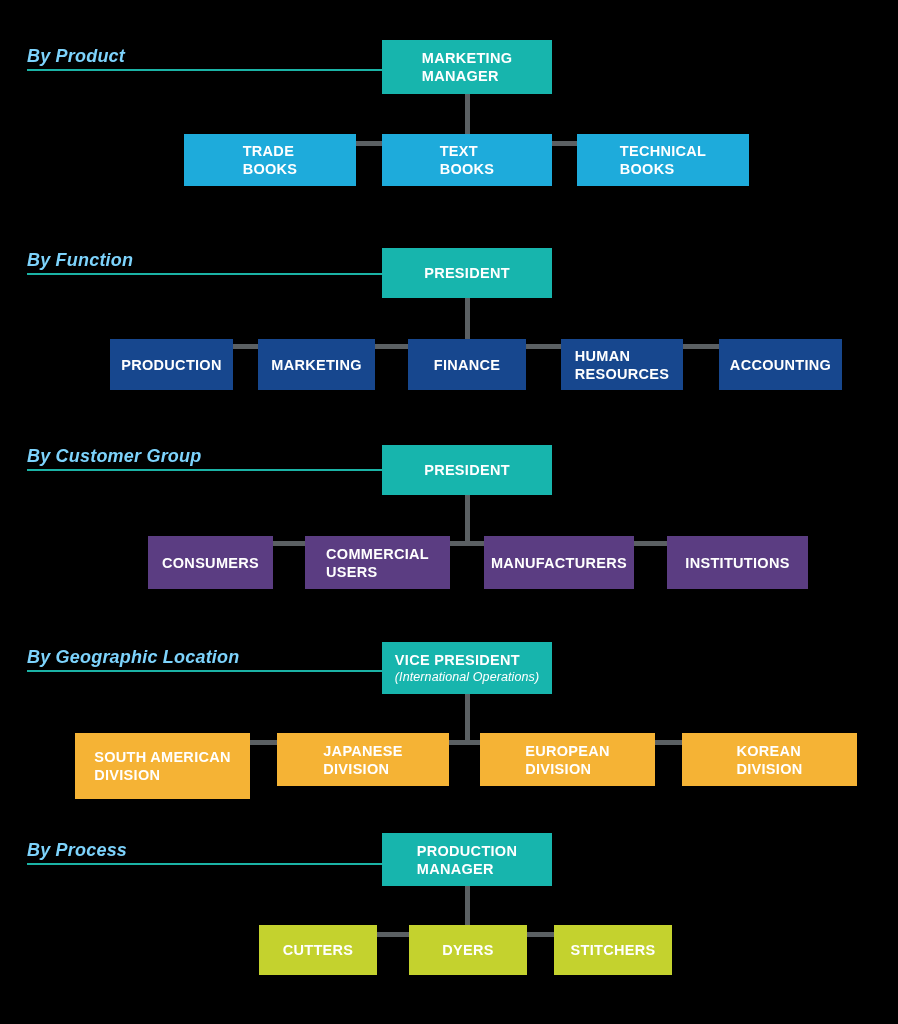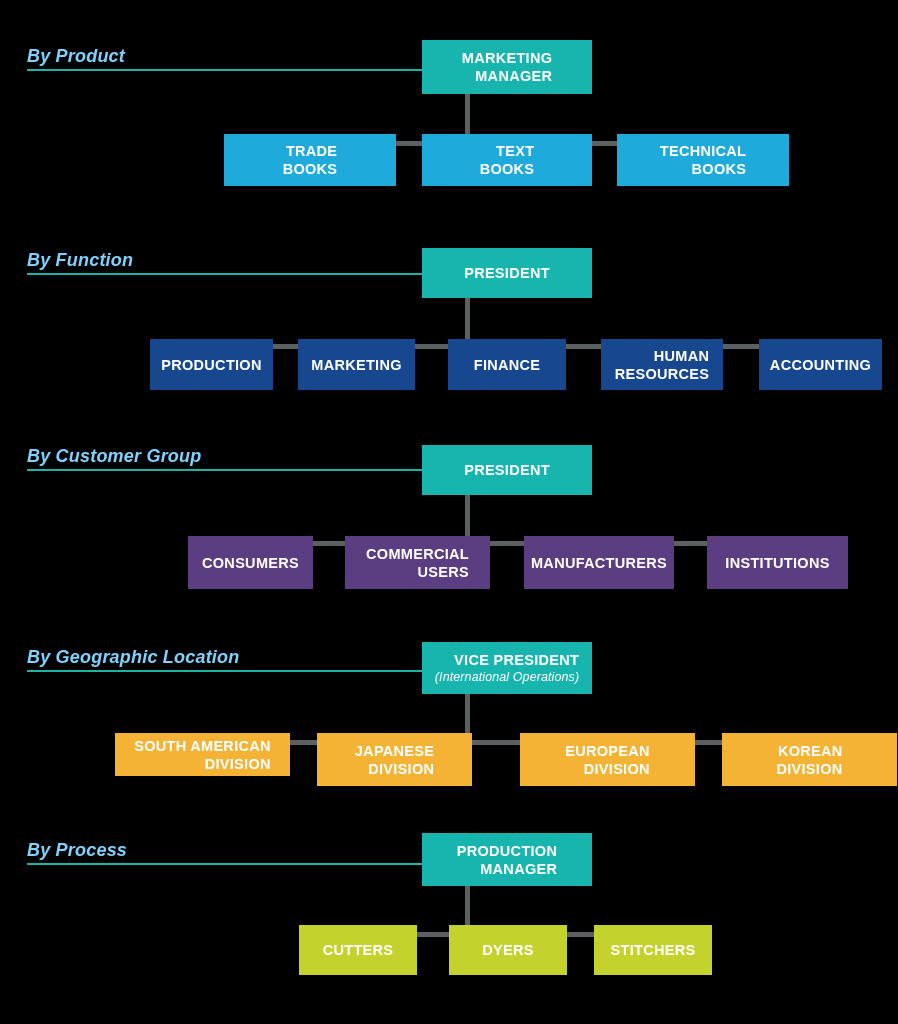--- a/index.html
+++ b/index.html
@@ -51,28 +51,27 @@
     width: 100%;
   }
 
   
   .node {
     position: absolute;
     box-sizing: border-box;
     display: flex;
     align-items: center;
     justify-content: center;
-    text-align: right;
+    text-align: left;
     color: #ffffff;
     font-weight: bold;
     font-size: 14.5px;
     line-height: 18px;
     letter-spacing: 0.3px;
     padding: 2px 6px;
-    margin-left: 40px;
   }
   .node .sub {
     display: block;
     font-style: italic;
     font-weight: normal;
     font-size: 12.5px;
     line-height: 16px;
     letter-spacing: 0.1px;
   }
   .node-teal   { background: #17b5ad; }
@@ -253,27 +252,27 @@
     <div class="conn conn-h" style="left:159px;top:100px;width:612px;"></div>
     <div class="arrow-stem" style="left:159px;top:100px;height:14px;"></div>
     <div class="arrow" style="left:154px;top:113px;"></div>
     <div class="arrow-stem" style="left:362px;top:100px;height:14px;"></div>
     <div class="arrow" style="left:357px;top:113px;"></div>
     <div class="arrow-stem" style="left:566px;top:100px;height:14px;"></div>
     <div class="arrow" style="left:561px;top:113px;"></div>
     <div class="arrow-stem" style="left:769px;top:100px;height:14px;"></div>
     <div class="arrow" style="left:764px;top:113px;"></div>
 
-    <div class="node node-orange" style="left:75px;top:93px;width:175px;height:43px;">
+    <div class="node node-orange" style="left:75px;top:93px;width:175px;height:66px;">
       <span>
         <span>SOUTH AMERICAN</span><br>
         <span>DIVISION</span>
       </span>
     </div>
-    <div class="node node-orange" style="left:277px;top:93px;width:155px;height:53px;">
+    <div class="node node-orange" style="left:277px;top:93px;width:172px;height:53px;">
       <span>
         <span>JAPANESE</span><br>
         <span>DIVISION</span>
       </span>
     </div>
     <div class="node node-orange" style="left:480px;top:93px;width:175px;height:53px;">
       <span>
         <span>EUROPEAN</span><br>
         <span>DIVISION</span>
       </span>

